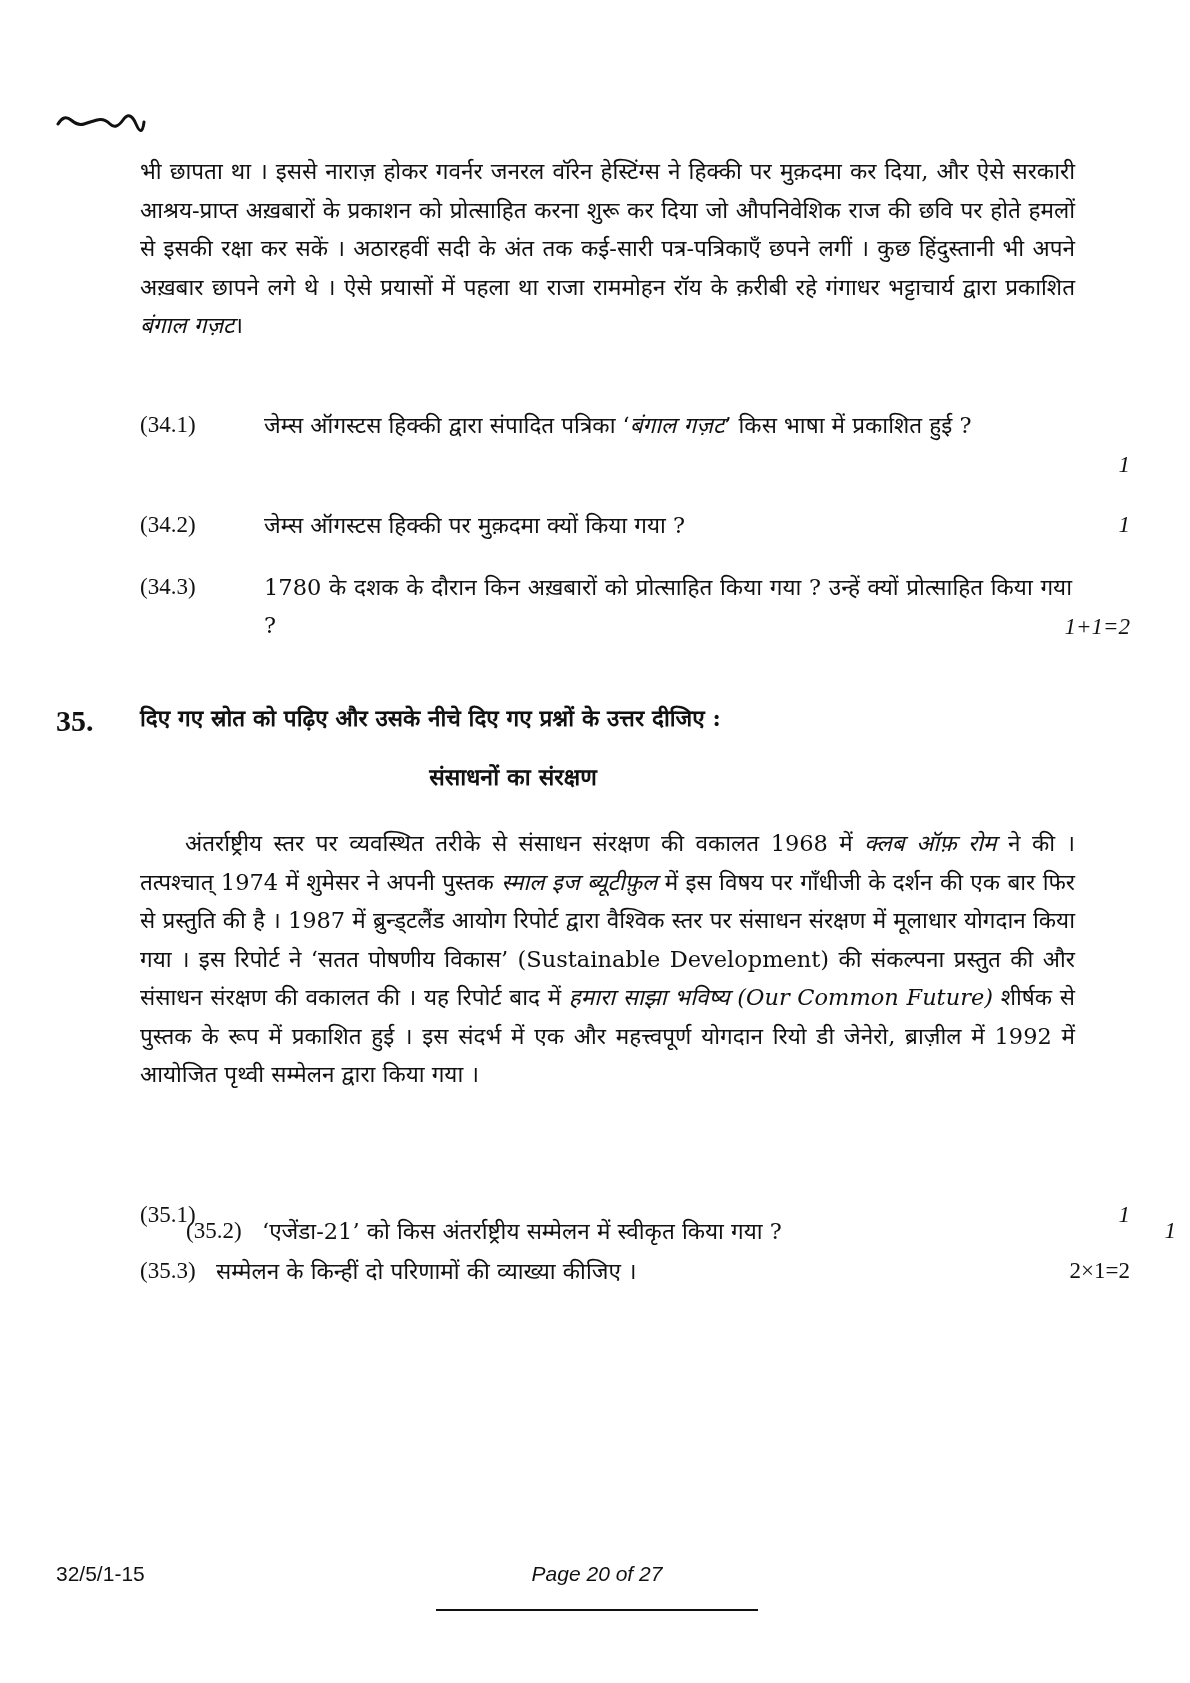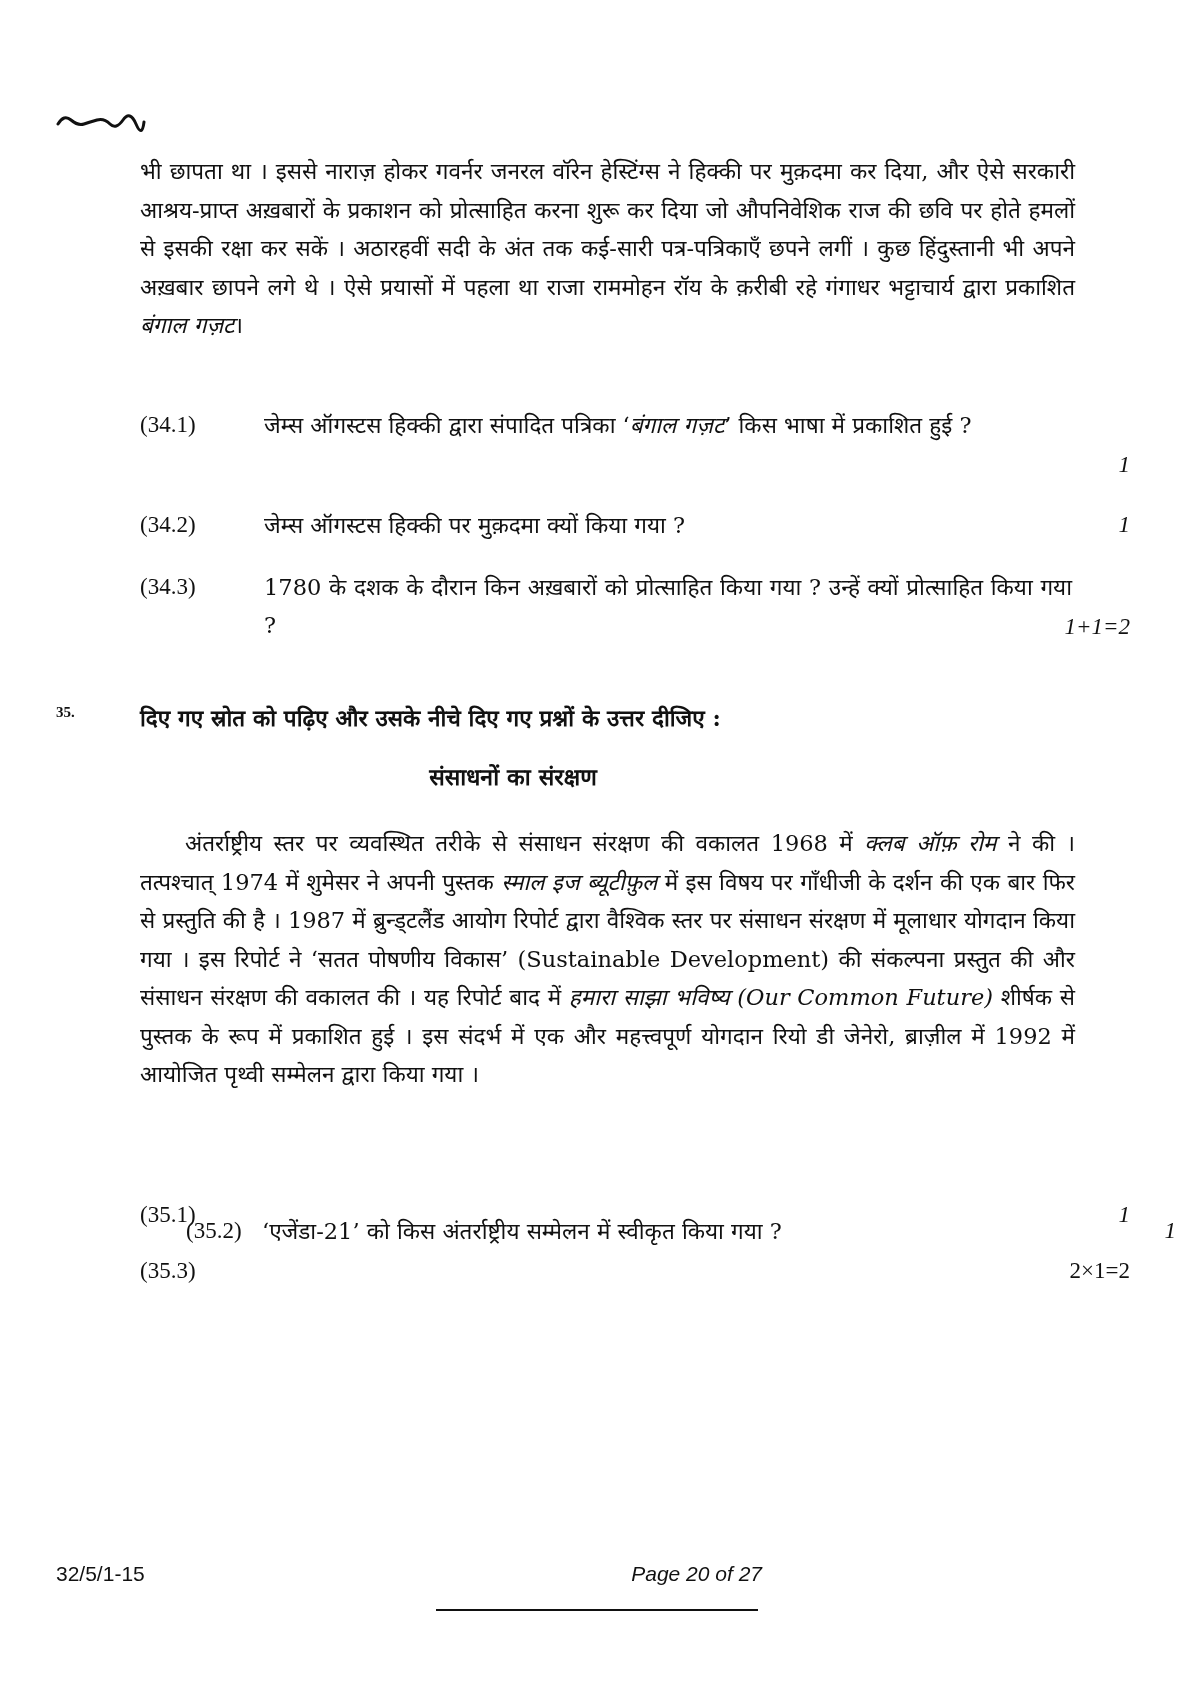--- a/index.html
+++ b/index.html
@@ -7,26 +7,26 @@
          font-family:"DejaVu Serif", "Liberation Serif", serif; color:#111; }
   .abs { position:absolute; }
   .wave { left:56px; top:110px; width:90px; height:24px; }
   .para { left:140px; width:935px; font-size:22.5px; line-height:38.5px; text-align:justify; }
   .para.indent { text-indent:45px; }
   .lastline { text-align-last:left; }
   .q-row { position:absolute; left:140px; width:990px; font-size:22.5px; line-height:38px; }
   .q-num { position:absolute; left:0; top:0; font-family:"Liberation Serif", serif; font-size:23px; }
   .q-text { position:absolute; left:124px; width:808px; text-align:justify; }
   .marks { position:absolute; right:0; font-style:italic; font-family:"Liberation Serif", serif; font-size:23px; }
-  .qno { left:56px; font-weight:bold; font-size:15px; font-family:"Liberation Serif", serif; }
+  .qno { left:56px; font-weight:bold; font-size:30px; font-family:"Liberation Serif", serif; }
   .instr { left:140px; font-size:22.5px; }
   .title { left:0; width:1026px; text-align:center; font-weight:bold; font-size:23px; }
   i, em { font-style:italic; }
   .footer-code { left:56px; top:1562px; font-family:"Liberation Sans", sans-serif; font-size:21px; }
-  .footer-page { left:432px; width:330px; top:1562px; text-align:right; font-style:italic;
+  .footer-page { left:432px; width:330px; top:1562px; text-align:center; font-style:italic;
                  font-family:"Liberation Sans", sans-serif; font-size:21px; }
   .footer-rule { left:436px; top:1609px; width:322px; height:2px; background:#111; }
 </style>
 </head>
 <body>
 
 <svg class="abs wave" viewBox="0 0 90 24">
   <path d="M2 14 Q8 4 15 10 T28 14 T41 10 T54 14 T67 10 T80 14 T88 12" fill="none" stroke="#111" stroke-width="3" stroke-linecap="round"></path>
 </svg>
 
@@ -75,18 +75,19 @@
 </div>
 
 <div class="q-row" style="top:1212px; height:40px;margin-left:46px;">
   <span class="q-num">(35.2)</span>
   <div class="q-text" style="left:76px;">‘एजेंडा-21’ को किस अंतर्राष्ट्रीय सम्मेलन में स्वीकृत किया गया ?</div>
   <span class="marks" style="top:0;">1</span>
 </div>
 
 <div class="q-row" style="top:1252px; height:40px;">
   <span class="q-num">(35.3)</span>
+  <div class="q-text" style="left:76px;">सम्मेलन के किन्हीं दो परिणामों की व्याख्या कीजिए ।</div>
   <span class="marks" style="top:0; font-style:normal;">2×1=2</span>
 </div>
 
 <span class="abs footer-code">32/5/1-15</span>
 <span class="abs footer-page">Page 20 of 27</span>
 <div class="abs footer-rule"></div>
 
 </body></html>

